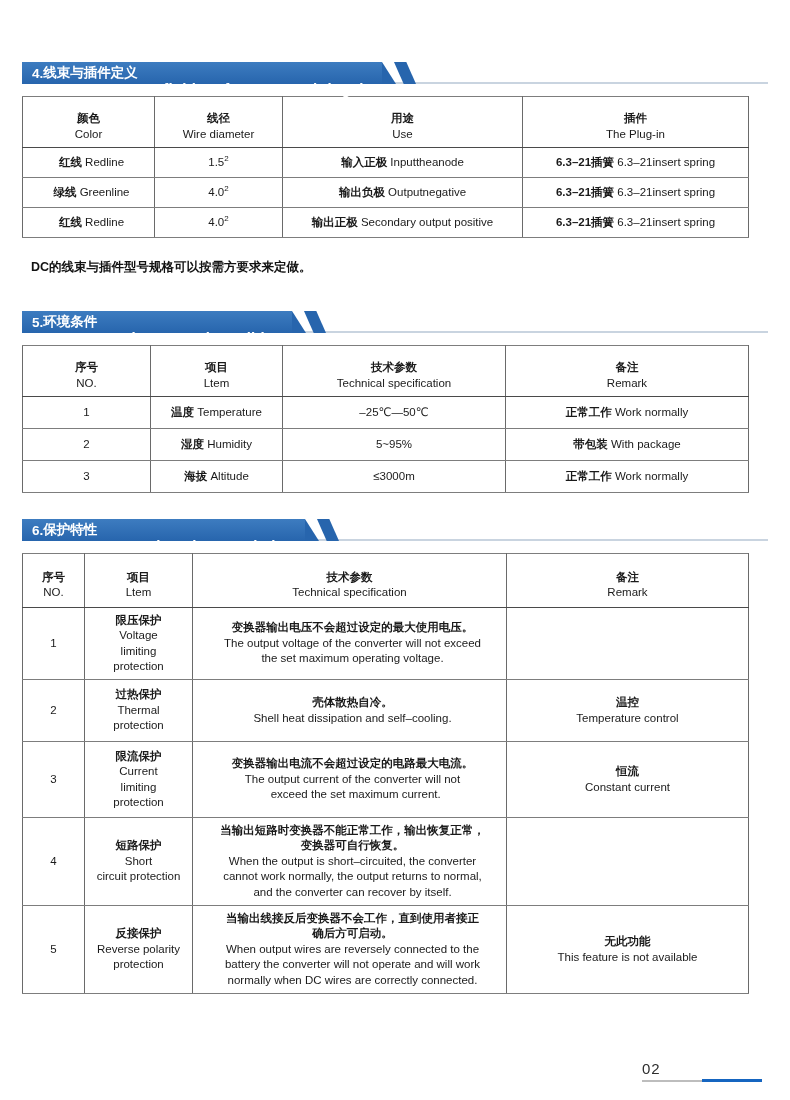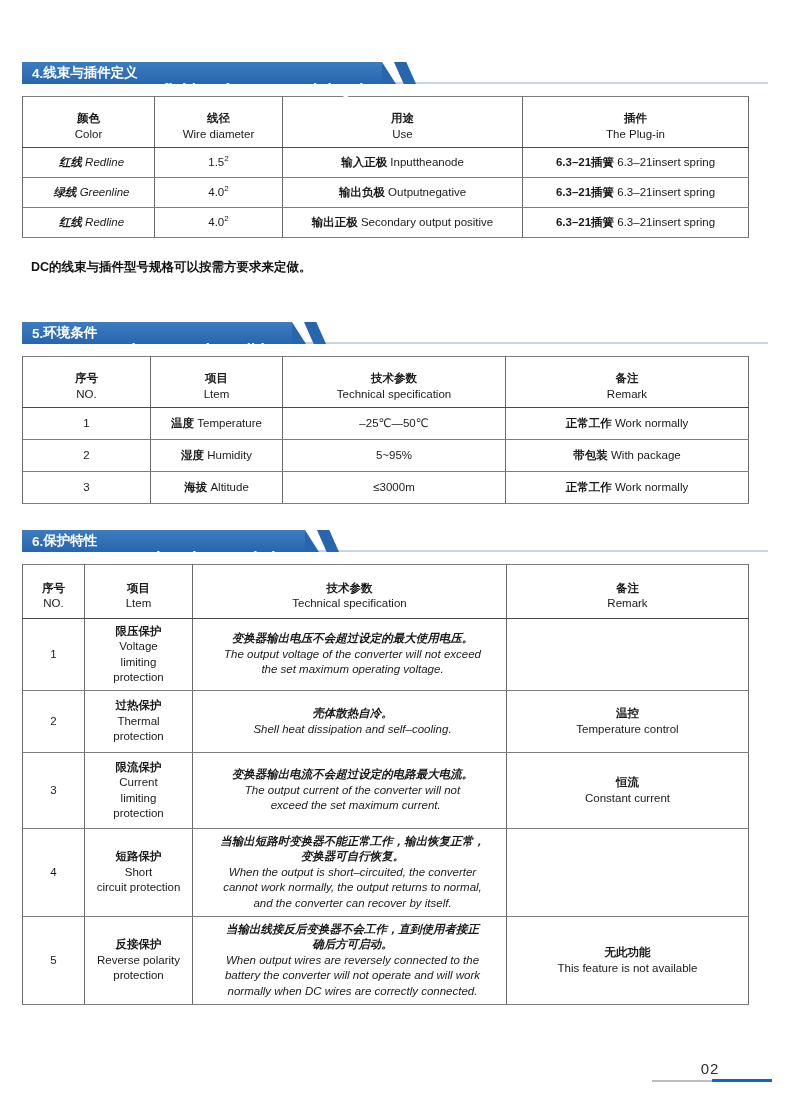--- a/index.html
+++ b/index.html
@@ -107,51 +107,50 @@
     border-bottom: 1.6px solid #4a4a4a;
     padding-top: 14px;
     padding-bottom: 5px;
   }
   .cn { font-weight: bold; }
   .two-line .l1 { display: block; font-weight: bold; font-size: 11.5px; }
   .two-line .l2 { display: block; font-size: 11.5px; }
   .cell-left {
     text-align: left;
     padding-left: 10px !important;
-    font-style: italic;
   }
   .stack { display: block; }
   .stack .ln { display: block; }
   .stack .ln.bold { font-weight: bold; }
   sup.sq { font-size: 8px; vertical-align: super; }
 
   
   .note {
     margin-left: 22px;
     margin-right: 22px;
   }
   .note .note-cn {
     font-size: 12.5px;
     font-weight: bold;
     color: #111;
-    margin-bottom: 24px;
+    margin-bottom: 13px;
     padding-left: 9px;
   }
   .note .note-en {
     font-size: 11.5px;
     color: #222;
   }
 
   
   .footer {
     position: absolute;
-    right: 18px;
+    right: 28px;
     bottom: 18px;
     width: 120px;
-    text-align: center;
+    text-align: left;
   }
   .footer .pageno {
     font-size: 15px;
     color: #2e2e2e;
     letter-spacing: 1px;
     line-height: 1;
     padding-right: 4px;
   }
   .footer .rule {
     margin-top: 3px;

